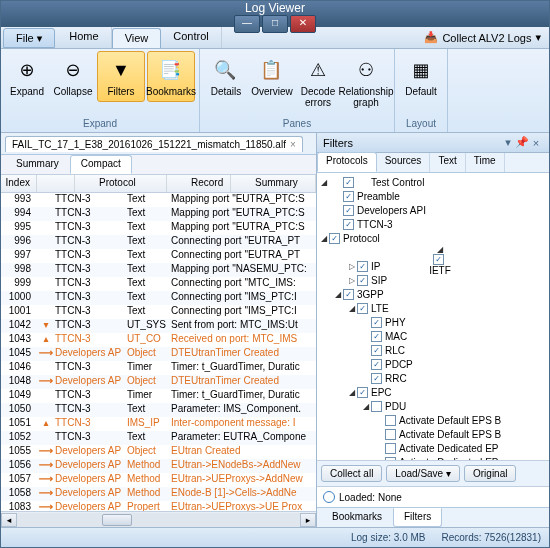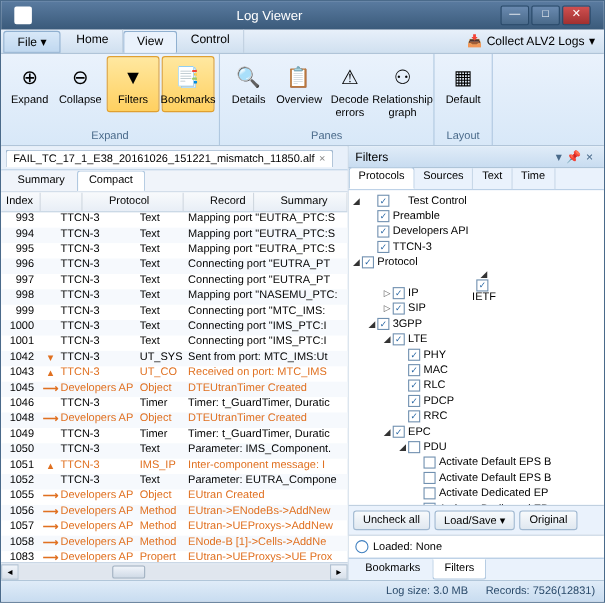--- a/index.html
+++ b/index.html
@@ -1,17 +1,17 @@
 <!DOCTYPE html>
 <html><head>
 <meta charset="utf-8">
 <style>
 * { box-sizing: border-box; margin: 0; padding: 0; }
 body { font-family: "Segoe UI", Tahoma, sans-serif; font-size: 11px; background: #fff; width: 550px; height: 548px; overflow: hidden; border: 1px solid #4a6a8a; }
-.titlebar { height: 26px; background: linear-gradient(#5a7ba0, #3a5a7a); color: #fff; display: flex; align-items: center; padding: 0 12px; }
+.titlebar { height: 26px; background: linear-gradient(#5a7ba0, #3a5a7a); color: #fff; display: flex; align-items: center; padding: 0 0; flex-direction: column; }
 .titlebar .icon { width: 16px; height: 16px; background: #fff; border-radius: 2px; margin-right: 6px; }
 .titlebar .title { flex: 1; text-align: center; font-size: 12px; }
 .winbtns { display: flex; gap: 2px; }
 .winbtn { width: 26px; height: 18px; background: linear-gradient(#6a8ab0,#4a6a8a); border: 1px solid #2a4a6a; text-align: center; line-height: 14px; color: #fff; font-size: 10px; border-radius: 2px; }
 .winbtn.close { background: linear-gradient(#d05050,#a03030); }
 .menubar { height: 22px; background: linear-gradient(#e8f0fa, #d0e0f0); border-bottom: 1px solid #a0b8d0; display: flex; align-items: stretch; }
 .menutab { padding: 3px 12px; border-right: 1px solid #c0d0e0; cursor: default; }
 .menutab.file { background: linear-gradient(#d8e8f8,#c0d8f0); border: 1px solid #90b0d0; border-radius: 3px 3px 0 0; margin: 1px 2px 0; }
 .menutab.active { background: #eaf2fc; border: 1px solid #90b0d0; border-bottom: none; border-radius: 3px 3px 0 0; margin-top: 1px; text-align: center; }
 .collect { margin-left: auto; padding: 3px 8px; display: flex; align-items: center; gap: 4px; }
@@ -454,21 +454,21 @@
           <span class="cb "></span>
           <span class="">Activate Dedicated EP</span>
         </div>
         <div class="tnode" style="padding-left: 56px;">
           <span class="tri "></span>
           <span class="cb "></span>
           <span class="">Activate Dedicated EP</span>
         </div>
       </div>
     <div class="fbtns">
-      <div class="fbtn">Uncheck all</div>
+      <div class="fbtn">Collect all</div>
       <div class="fbtn"><span>Load/Save</span> ▾</div>
       <div class="fbtn">Original</div>
     </div>
     <div class="loaded">
         <span class="refresh"></span>
         <span>Loaded: None</span>
       </div>
     <div class="btabs">
       <div class="btab">Bookmarks</div>
       <div class="btab active">Filters</div>

